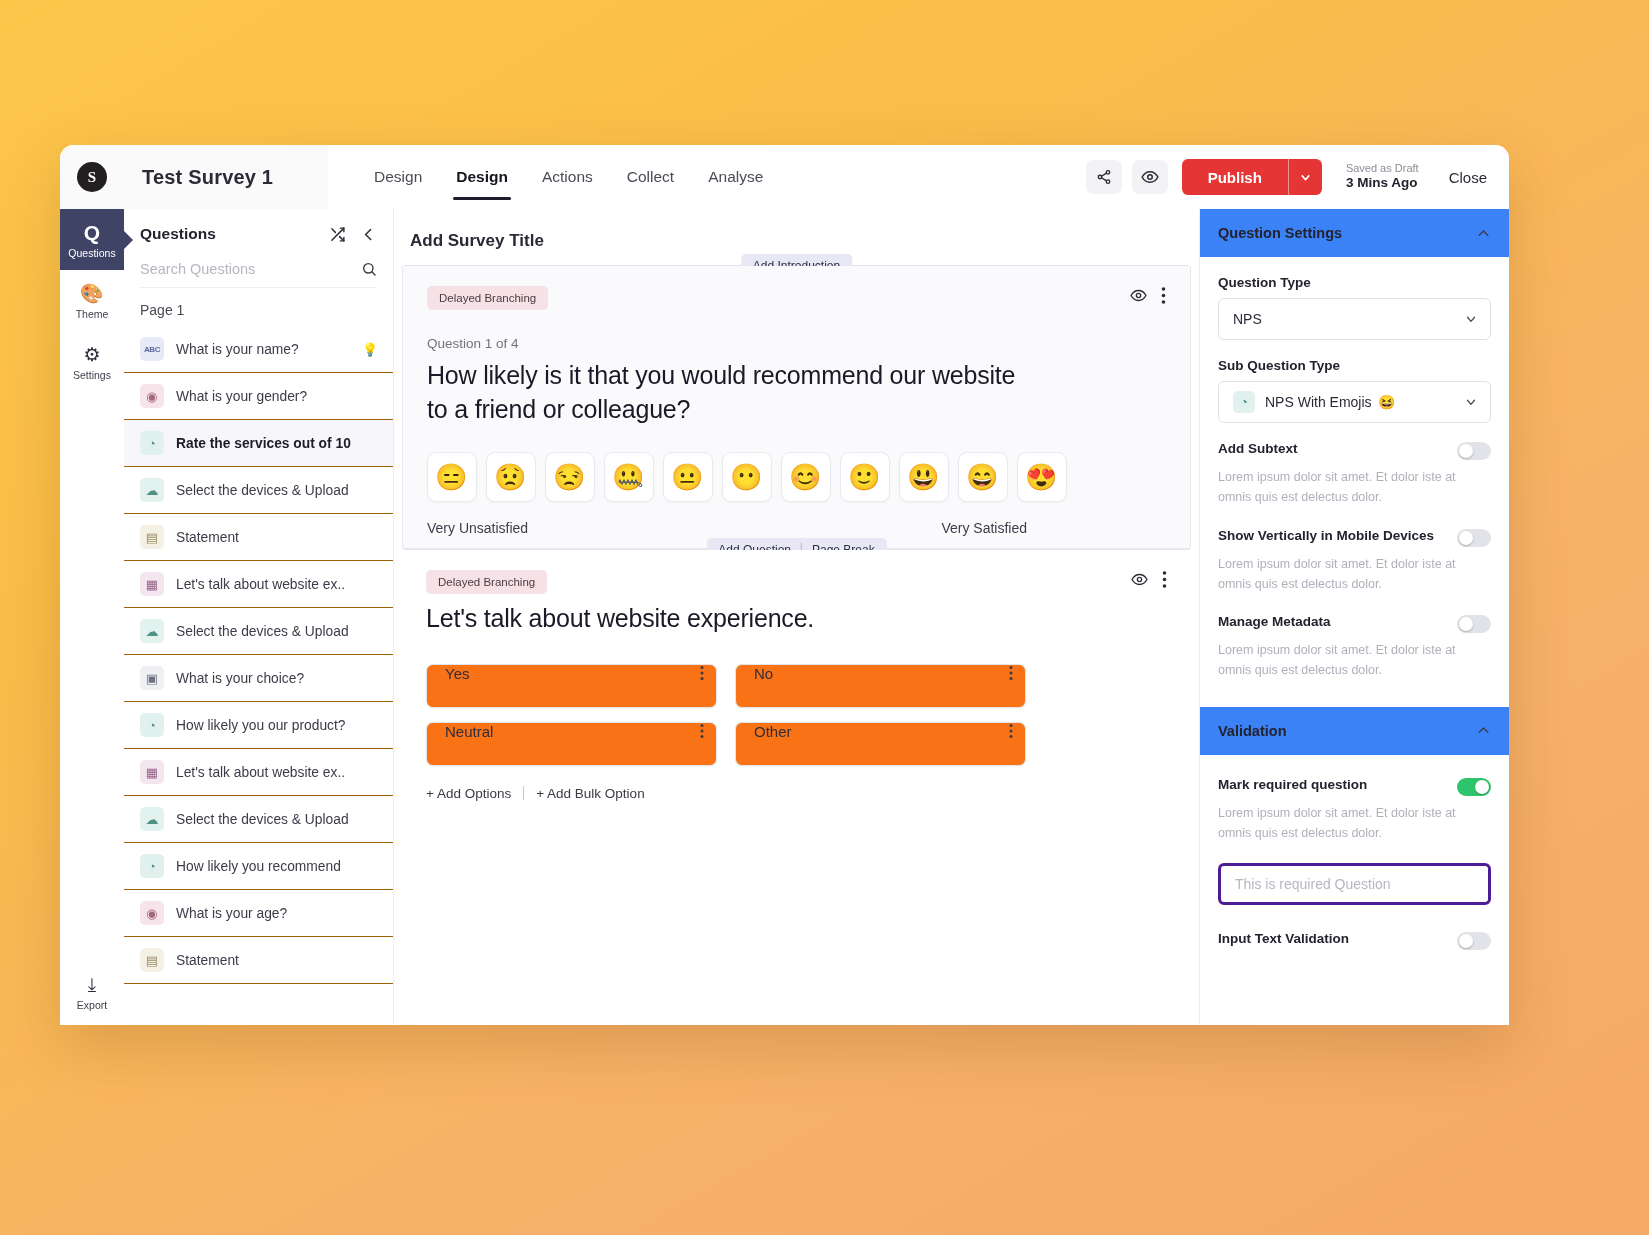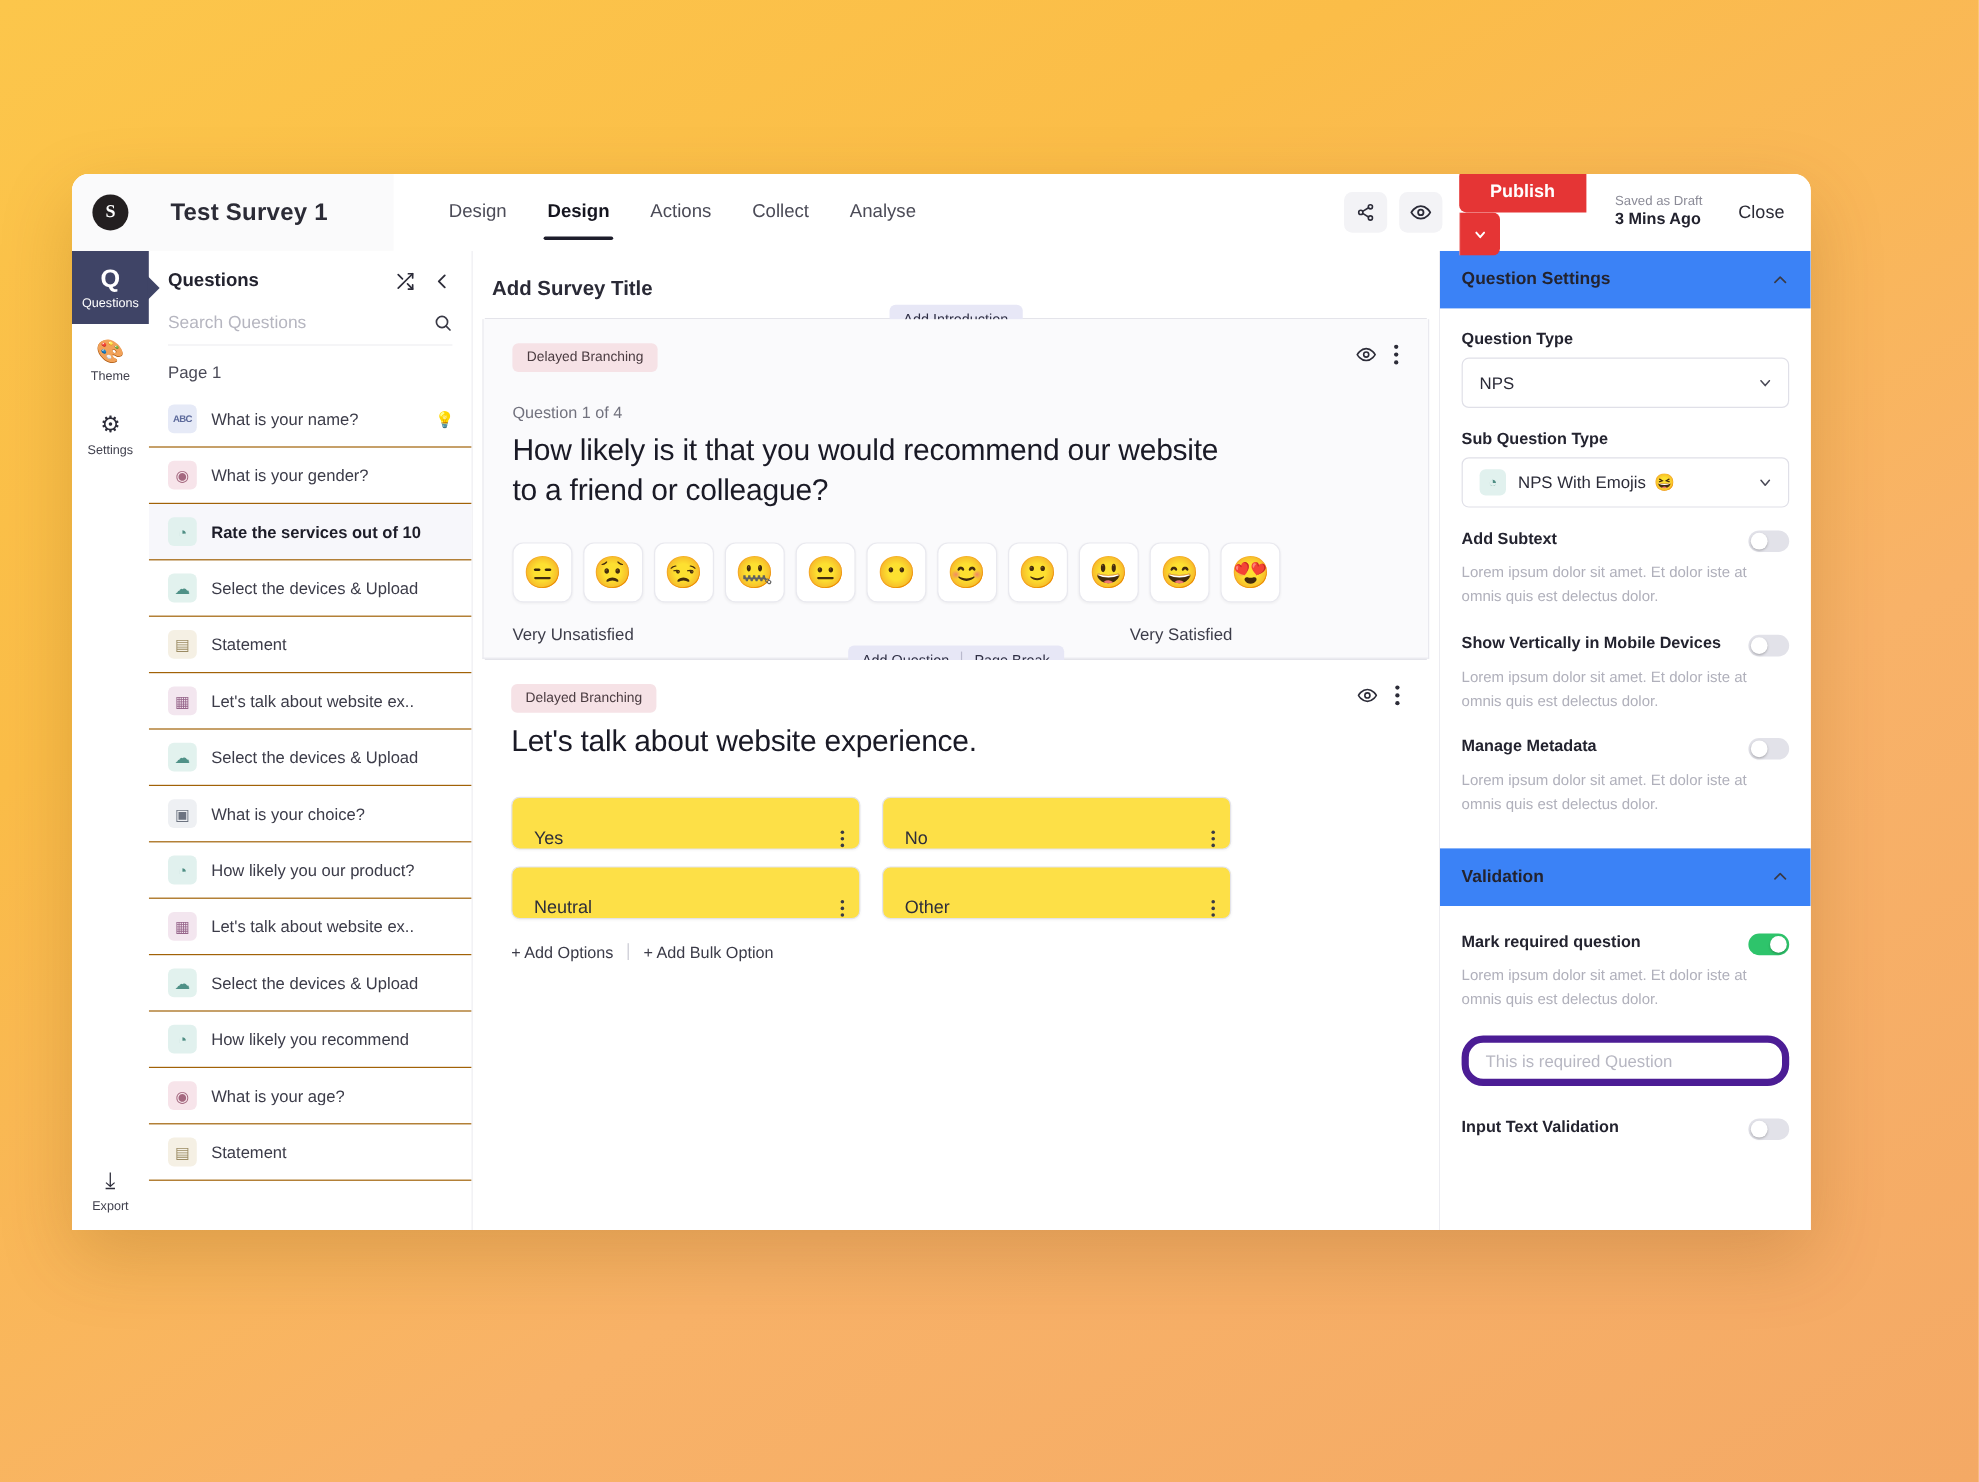--- a/index.html
+++ b/index.html
@@ -71,21 +71,21 @@
   .topbar-right {
     margin-left: auto; display: flex; align-items: center;
     gap: 10px; padding-right: 22px;
   }
   .icon-btn {
     width: 36px; height: 34px; border-radius: 7px;
     background: #f3f3f6;
     display: flex; align-items: center; justify-content: center;
     cursor: pointer; border: none;
   }
-  .publish-group { display: flex; align-items: flex-start; margin-left: 4px; flex-direction: column; }
+  .publish-group { display: flex; align-items: flex-end; margin-left: 4px; }
   .publish-btn {
     background: #e53535; color: #fff; border: none;
     font-size: 15px; font-weight: bold;
     padding: 0 26px; height: 36px;
     border-radius: 6px 0 0 6px; cursor: pointer;
     font-family: "Liberation Sans", sans-serif;
   }
   .publish-caret {
     background: #e53535; width: 34px; height: 36px;
     border-radius: 0 6px 6px 0; border: none;
@@ -246,22 +246,22 @@
     max-width: 600px; margin-top: 18px;
     font-size: 14px; color: #3d3d4a;
   }
 
   .opt-grid {
     display: grid; grid-template-columns: 1fr 1fr;
     gap: 14px 18px; margin-top: 28px; max-width: 600px;
   }
   .opt-field {
     height: 44px; border: 1px solid #e3e3ea;
-    border-radius: 7px; background: #fde047;
-    display: flex; align-items: flex-end;
+    border-radius: 7px; background: #f97316;
+    display: flex; align-items: flex-start;
     padding: 0 12px 0 18px;
     box-shadow: 0 1px 2px rgba(0,0,0,.03);
   }
   .opt-text { font-size: 15px; color: #2e2e3a; }
   .opt-kebab { margin-left: auto; cursor: pointer; color: #3a3a46; display: flex; }
   .add-links {
     display: flex; align-items: center; gap: 12px;
     margin-top: 20px; font-size: 13.5px; color: #3b3b48;
   }
   .add-link { cursor: pointer; }
@@ -310,22 +310,22 @@
     cursor: pointer; margin-top: 1px;
   }
   .switch .knob {
     position: absolute; top: 2px; left: 2px;
     width: 14px; height: 14px; border-radius: 50%;
     background: #fff; box-shadow: 0 1px 2px rgba(0,0,0,.25);
   }
   .switch.on { background: #2ec46b; }
   .switch.on .knob { left: auto; right: 2px; }
   .req-input {
-    width: 100%; height: 42px; border: 6px solid #4c1d95;
-    border-radius: 18px; padding: 0 14px;
+    width: 100%; height: 42px; border: 3px solid #4c1d95;
+    border-radius: 6px; padding: 0 14px;
     font-size: 14px; color: #3a3a46; outline: none;
     font-family: "Liberation Sans", sans-serif;
     margin-bottom: 22px; background: #fff;
   }
   .req-input::placeholder { color: #b7b7c2; }
   svg { display: block; }
 </style>
 </head>
 <body>
 

